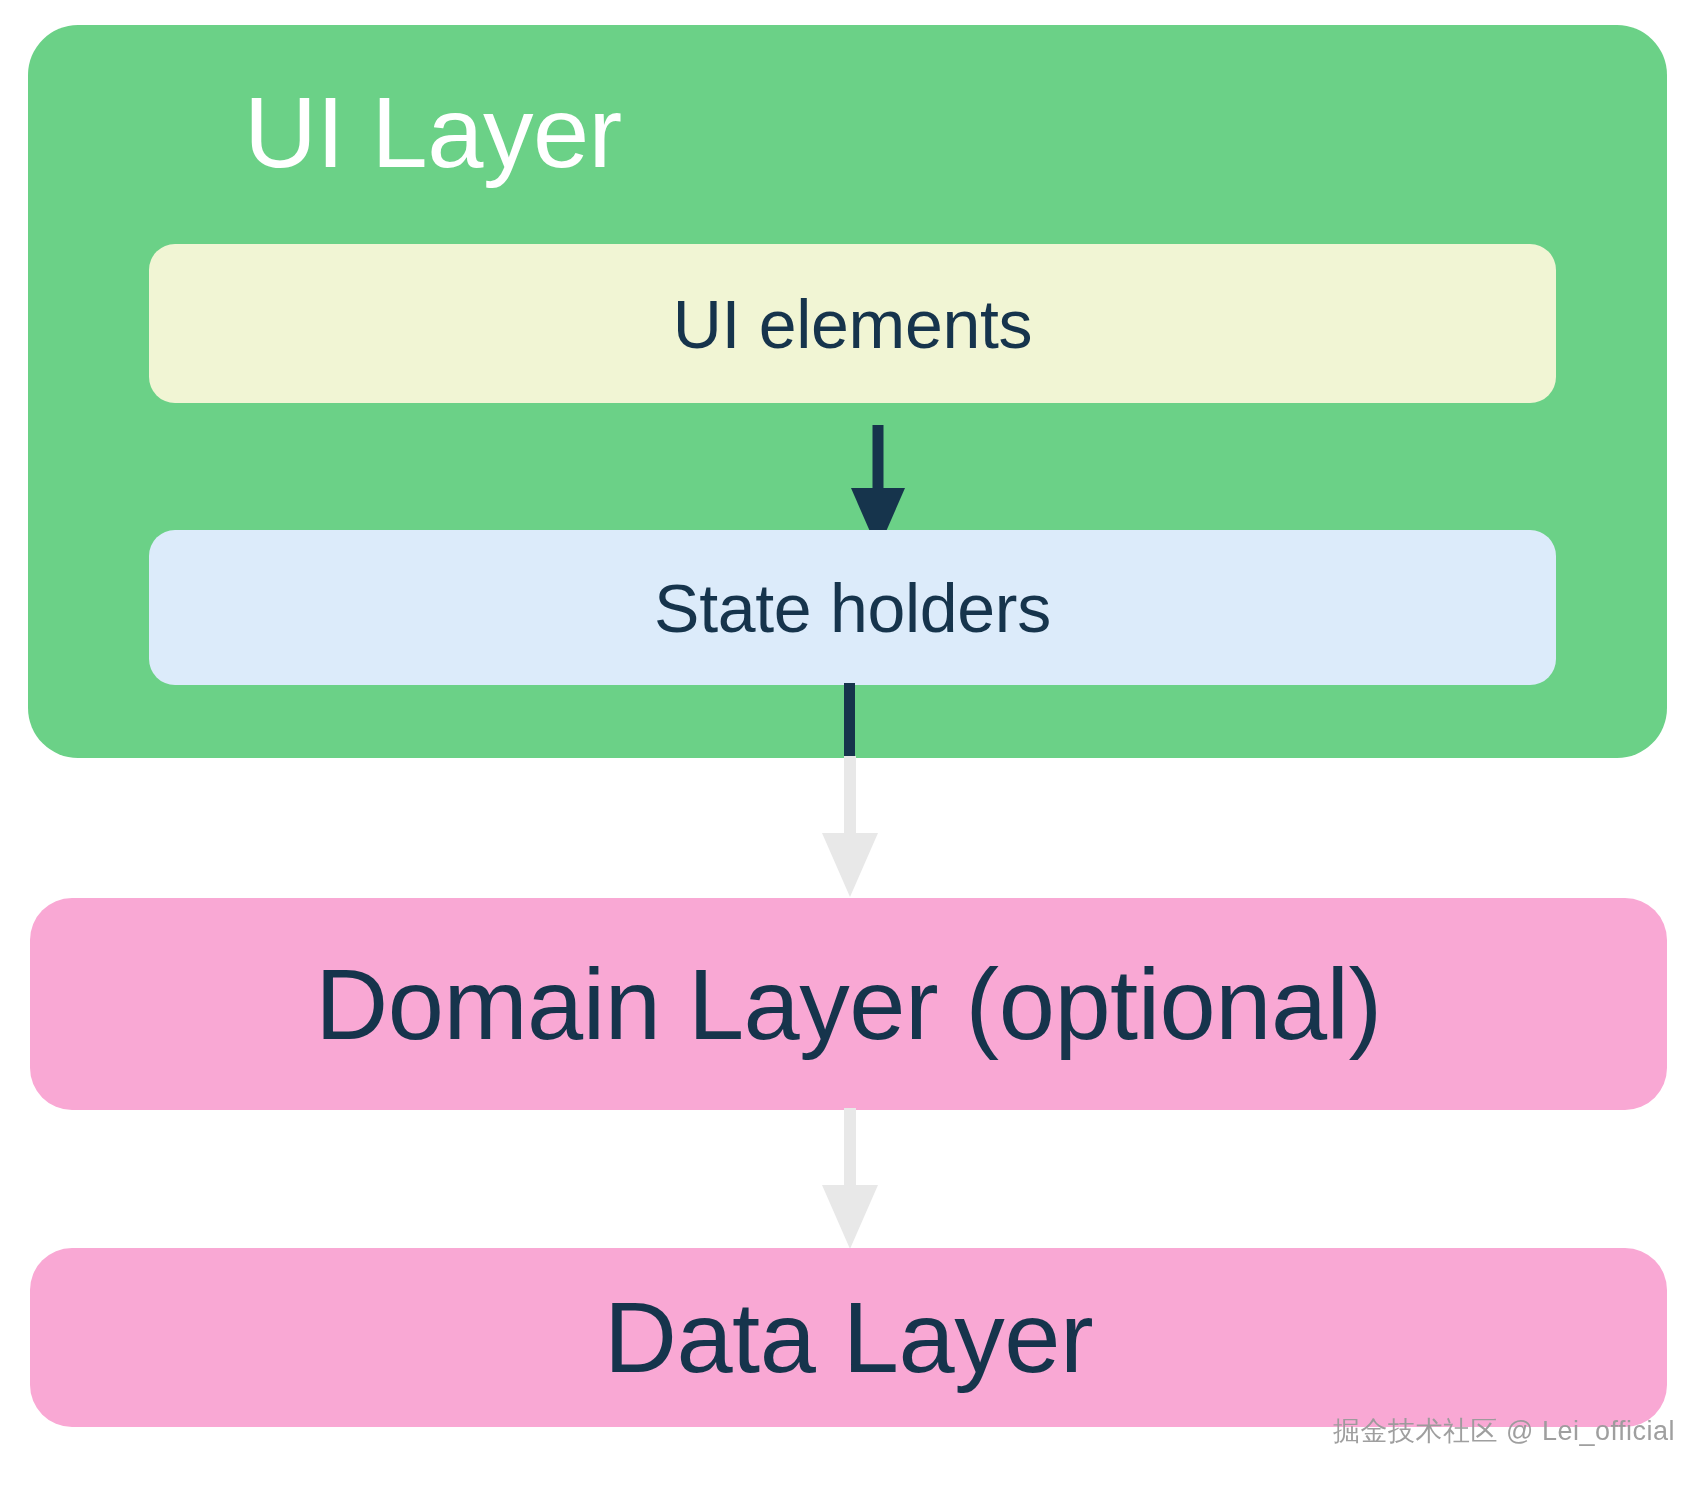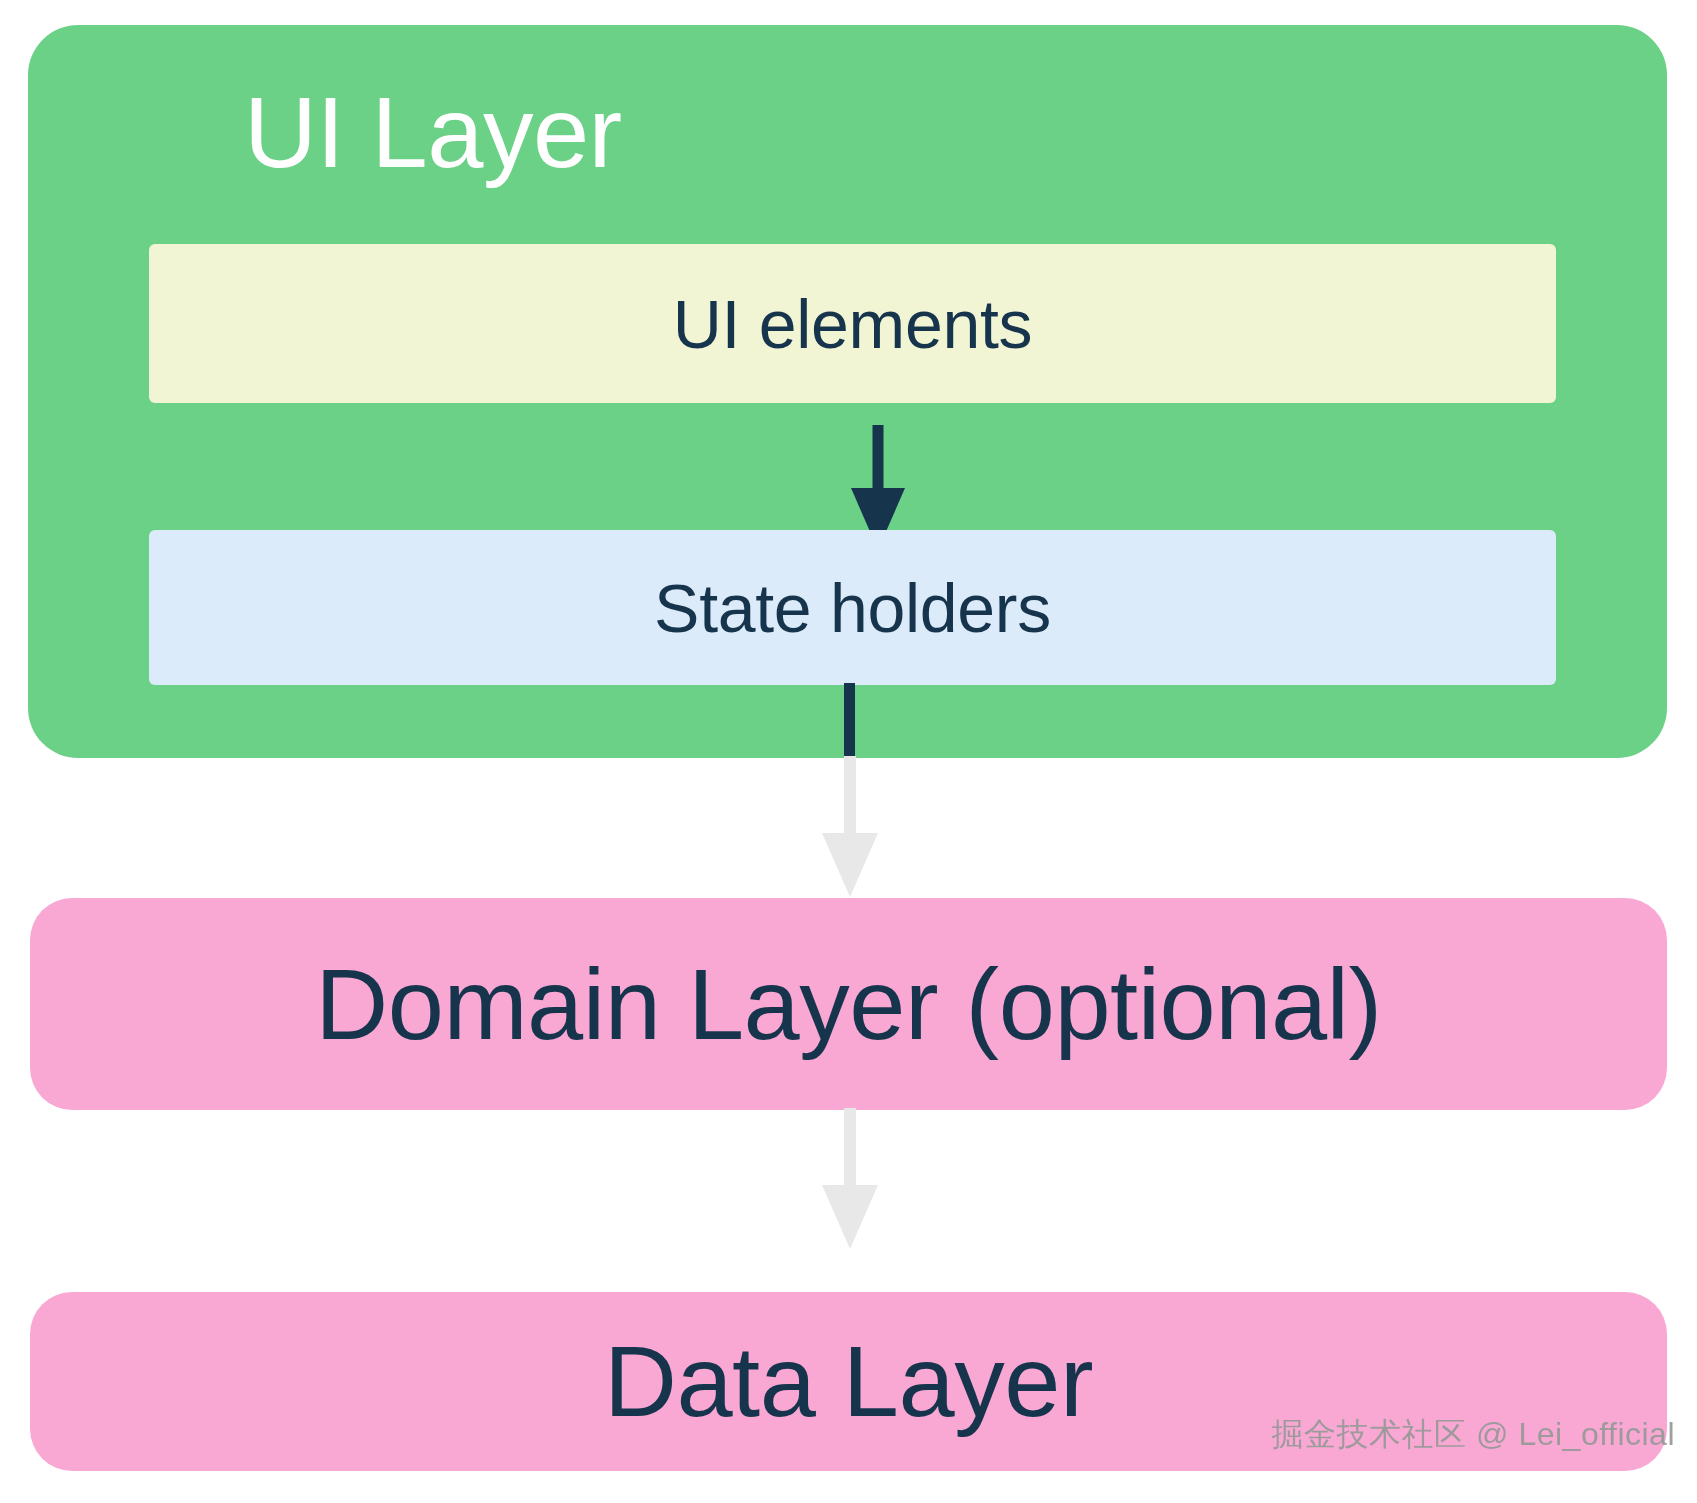--- a/index.html
+++ b/index.html
@@ -45,21 +45,21 @@
   }
 
   
   .inner-box {
     position: absolute;
     left: 121px;
     width: 1407px;
     display: flex;
     align-items: center;
     justify-content: center;
-    border-radius: 6px;
+    border-radius: 26px;
     box-sizing: border-box;
   }
   .inner-box .inner-label {
     font-size: 68px;
     line-height: 1;
     letter-spacing: -0.3px;
     color: #16344C;
     white-space: nowrap;
   }
   .box-ui-elements {
@@ -126,29 +126,28 @@
     color: #16344C;
     white-space: nowrap;
   }
   .box-domain-layer {
     top: 898px;
     height: 212px;
   }
   .box-data-layer {
     top: 1248px;
     height: 179px;
-    margin-top: 44px;
   }
 
   
   .watermark {
     position: absolute;
     right: 22px;
     top: 1418px;
-    font-size: 32px;
+    font-size: 27px;
     line-height: 1;
     color: #9A9A9A;
     white-space: nowrap;
     letter-spacing: 0.5px;
     opacity: 0.95;
   }
 </style>
 </head>
 <body>
 

